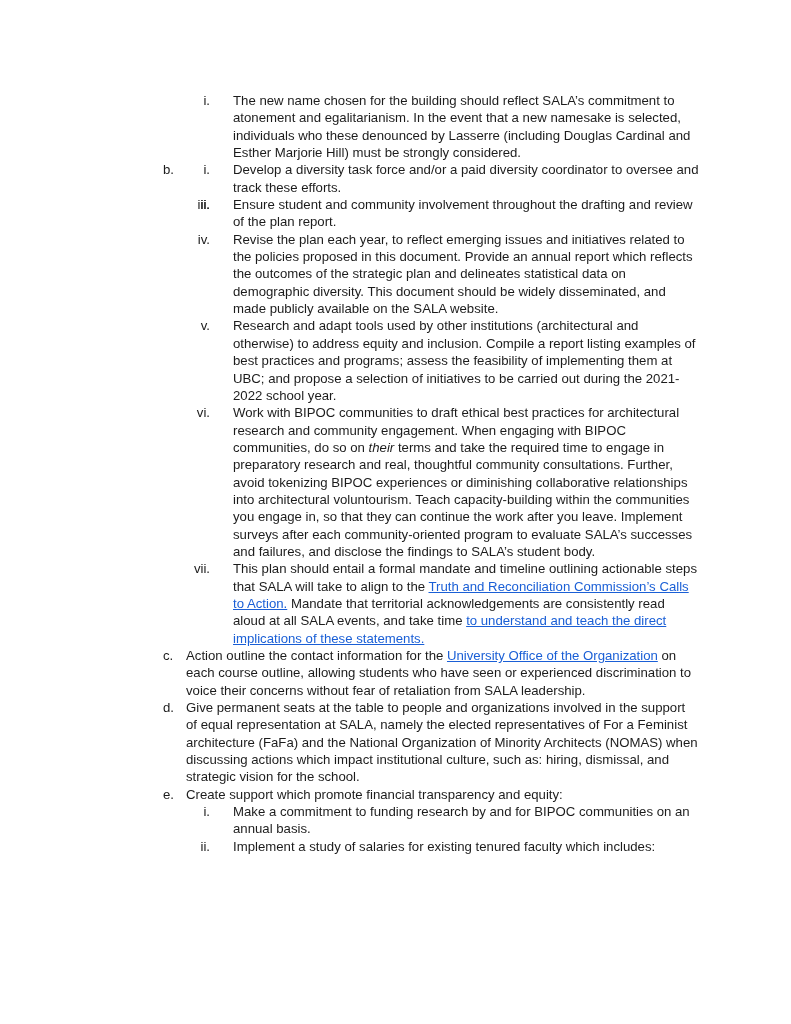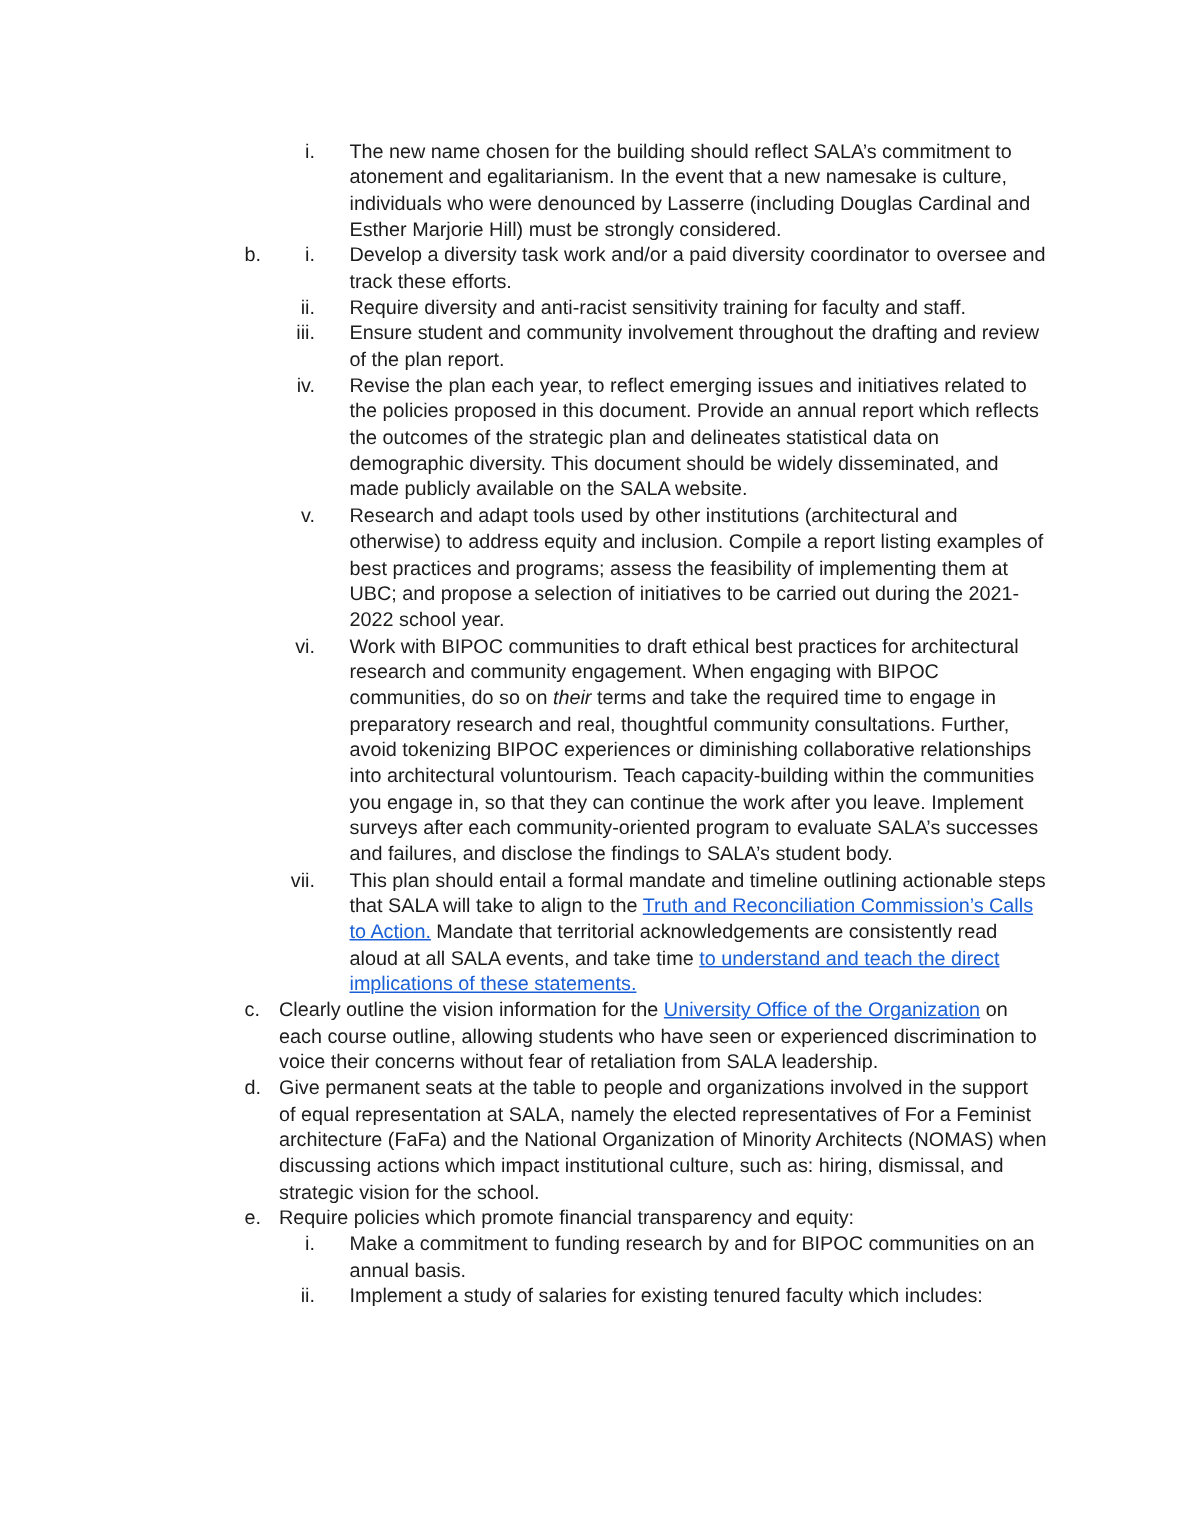--- a/index.html
+++ b/index.html
@@ -15,35 +15,34 @@
     a.link { color: #1a5fd6; text-decoration: underline; }
     em { font-style: italic; }
   </style>
 </head>
 <body>
 
 <div class="page">
 
   <div class="item l2">
     <span class="marker">i.</span>
-    <span>The new name chosen for the building should reflect SALA’s commitment to atonement and egalitarianism. In the event that a new namesake is culture, individuals who were denounced by Lasserre (including Douglas Cardinal and Esther Marjorie Hill) must be strongly considered.</span>
+    <span>The new name chosen for the building should reflect SALA’s commitment to atonement and egalitarianism. In the event that a new namesake is selected, individuals who these denounced by Lasserre (including Douglas Cardinal and Esther Marjorie Hill) must be strongly considered.</span>
   </div>
 
   <div class="item l1">
     <span class="marker">b.</span>
   </div>
 
   <div class="item l2">
     <span class="marker">i.</span>
-    <span>Develop a diversity task work and/or a paid diversity coordinator to oversee and track these efforts.</span>
+    <span>Develop a diversity task force and/or a paid diversity coordinator to oversee and track these efforts.</span>
   </div>
 
   <div class="item l2">
     <span class="marker">ii.</span>
-    <span>Require diversity and anti-racist sensitivity training for faculty and staff.</span>
   </div>
 
   <div class="item l2">
     <span class="marker">iii.</span>
     <span>Ensure student and community involvement throughout the drafting and review of the plan report.</span>
   </div>
 
   <div class="item l2">
     <span class="marker">iv.</span>
     <span>Revise the plan each year, to reflect emerging issues and initiatives related to the policies proposed in this document. Provide an annual report which reflects the outcomes of the strategic plan and delineates statistical data on demographic diversity. This document should be widely disseminated, and made publicly available on the SALA website.</span>
@@ -59,31 +58,31 @@
     <span><span>Work with BIPOC communities to draft ethical best practices for architectural research and community engagement. When engaging with BIPOC communities, do so on </span><em>their</em><span> terms and take the required time to engage in preparatory research and real, thoughtful community consultations. Further, avoid tokenizing BIPOC experiences or diminishing collaborative relationships into architectural voluntourism. Teach capacity-building within the communities you engage in, so that they can continue the work after you leave. Implement surveys after each community-oriented program to evaluate SALA’s successes and failures, and disclose the findings to SALA’s student body.</span></span>
   </div>
 
   <div class="item l2">
     <span class="marker">vii.</span>
     <span><span>This plan should entail a formal mandate and timeline outlining actionable steps that SALA will take to align to the </span><a class="link" href="#">Truth and Reconciliation Commission’s Calls to Action.</a><span> Mandate that territorial acknowledgements are consistently read aloud at all SALA events, and take time </span><a class="link" href="#">to understand and teach the direct implications of these statements.</a></span>
   </div>
 
   <div class="item l1">
     <span class="marker">c.</span>
-    <span><span>Clearly outline the vision information for the </span><a class="link" href="#">University Office of the Organization</a><span> on each course outline, allowing students who have seen or experienced discrimination to voice their concerns without fear of retaliation from SALA leadership.</span></span>
+    <span><span>Action outline the contact information for the </span><a class="link" href="#">University Office of the Organization</a><span> on each course outline, allowing students who have seen or experienced discrimination to voice their concerns without fear of retaliation from SALA leadership.</span></span>
   </div>
 
   <div class="item l1">
     <span class="marker">d.</span>
     <span>Give permanent seats at the table to people and organizations involved in the support of equal representation at SALA, namely the elected representatives of For a Feminist architecture (FaFa) and the National Organization of Minority Architects (NOMAS) when discussing actions which impact institutional culture, such as: hiring, dismissal, and strategic vision for the school.</span>
   </div>
 
   <div class="item l1">
     <span class="marker">e.</span>
-    <span>Require policies which promote financial transparency and equity:</span>
+    <span>Create support which promote financial transparency and equity:</span>
   </div>
 
   <div class="item l2">
     <span class="marker">i.</span>
     <span>Make a commitment to funding research by and for BIPOC communities on an annual basis.</span>
   </div>
 
   <div class="item l2">
     <span class="marker">ii.</span>
     <span>Implement a study of salaries for existing tenured faculty which includes:</span>

